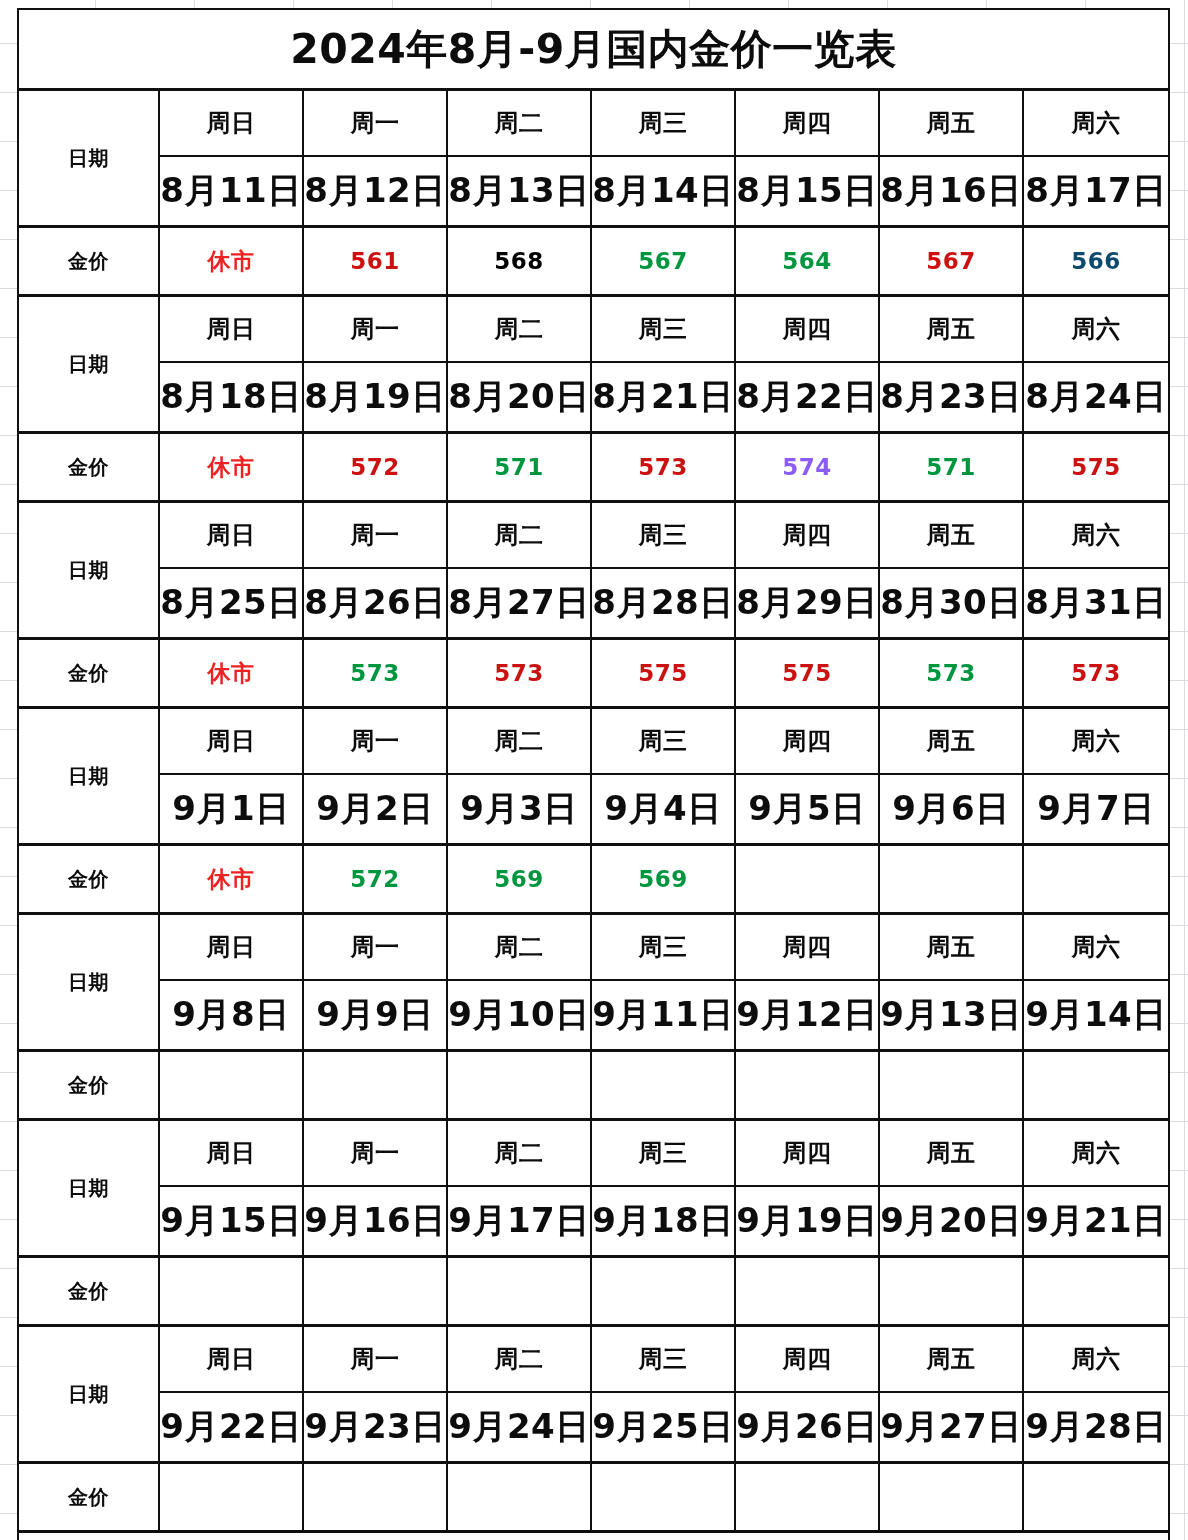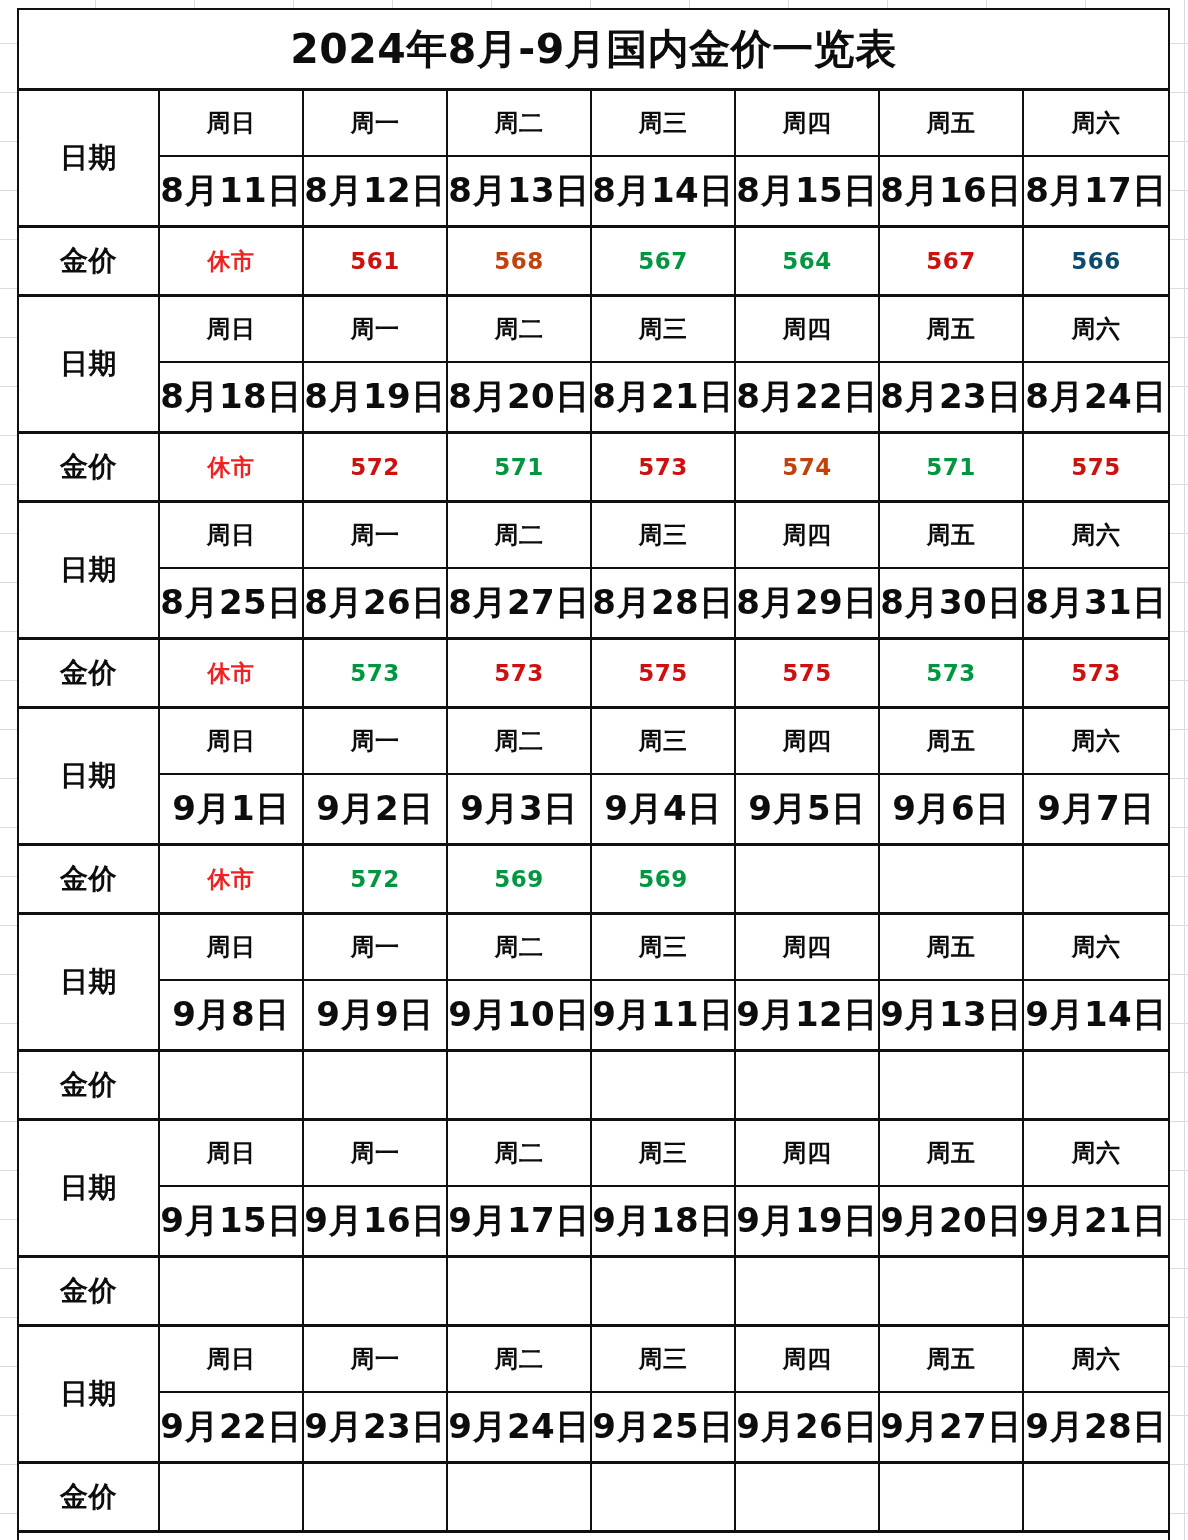--- a/index.html
+++ b/index.html
@@ -70,21 +70,21 @@
     font-weight: bold;
     letter-spacing: 1px;
     border-bottom-width: 3px;
     border-top-width: 3px;
     border-left-width: 3px;
     border-right-width: 3px;
   }
 
   
   td.label-cell {
-    font-size: 28px;
+    font-size: 20px;
     font-weight: bold;
   }
   td.label-date { height: 132px; }
 
   
   td.weekday-cell {
     height: 64px;
     font-size: 24px;
     font-weight: bold;
   }
@@ -161,21 +161,21 @@
           <td class="date-cell">8月13日</td>
           <td class="date-cell">8月14日</td>
           <td class="date-cell">8月15日</td>
           <td class="date-cell">8月16日</td>
           <td class="date-cell">8月17日</td>
         </tr>
         <tr class="price-row">
           <td class="label-cell">金价</td>
           <td class="price-cell closed" style="color: rgb(238, 34, 34);">休市</td>
           <td class="price-cell up" style="color: rgb(204, 17, 17);">561</td>
-          <td class="price-cell up" style="color: #c2410c;">568</td>
+          <td class="price-cell up" style="color: #000000;">568</td>
           <td class="price-cell down" style="color: rgb(0, 150, 63);">567</td>
           <td class="price-cell down" style="color: rgb(0, 150, 63);">564</td>
           <td class="price-cell up" style="color: rgb(204, 17, 17);">567</td>
           <td class="price-cell down" style="color: #0c4a6e;">566</td>
         </tr>
         <tr class="group-top">
           <td class="label-cell label-date" rowspan="2">日期</td>
           <td class="weekday-cell">周日</td>
           <td class="weekday-cell">周一</td>
           <td class="weekday-cell">周二</td>
@@ -192,21 +192,21 @@
           <td class="date-cell">8月22日</td>
           <td class="date-cell">8月23日</td>
           <td class="date-cell">8月24日</td>
         </tr>
         <tr class="price-row">
           <td class="label-cell">金价</td>
           <td class="price-cell closed" style="color: rgb(238, 34, 34);">休市</td>
           <td class="price-cell up" style="color: rgb(204, 17, 17);">572</td>
           <td class="price-cell down" style="color: rgb(0, 150, 63);">571</td>
           <td class="price-cell up" style="color: rgb(204, 17, 17);">573</td>
-          <td class="price-cell up" style="color: #c2410c;">574</td>
+          <td class="price-cell up" style="color: #8b5cf6;">574</td>
           <td class="price-cell down" style="color: rgb(0, 150, 63);">571</td>
           <td class="price-cell up" style="color: rgb(204, 17, 17);">575</td>
         </tr>
         <tr class="group-top">
           <td class="label-cell label-date" rowspan="2">日期</td>
           <td class="weekday-cell">周日</td>
           <td class="weekday-cell">周一</td>
           <td class="weekday-cell">周二</td>
           <td class="weekday-cell">周三</td>
           <td class="weekday-cell">周四</td>

